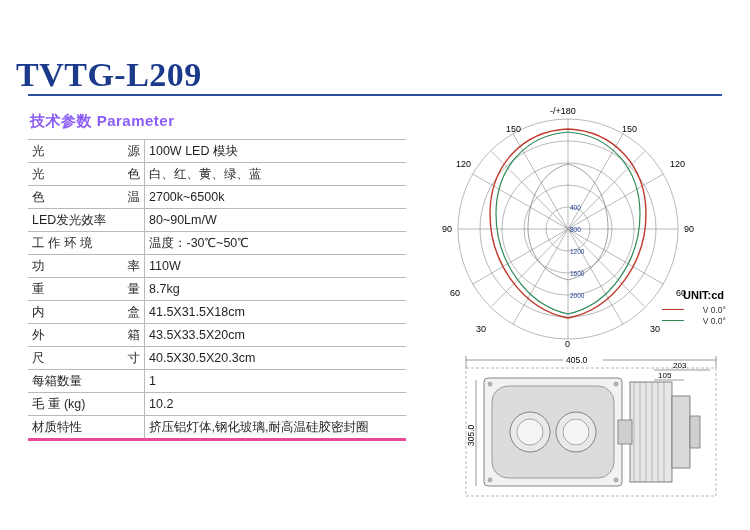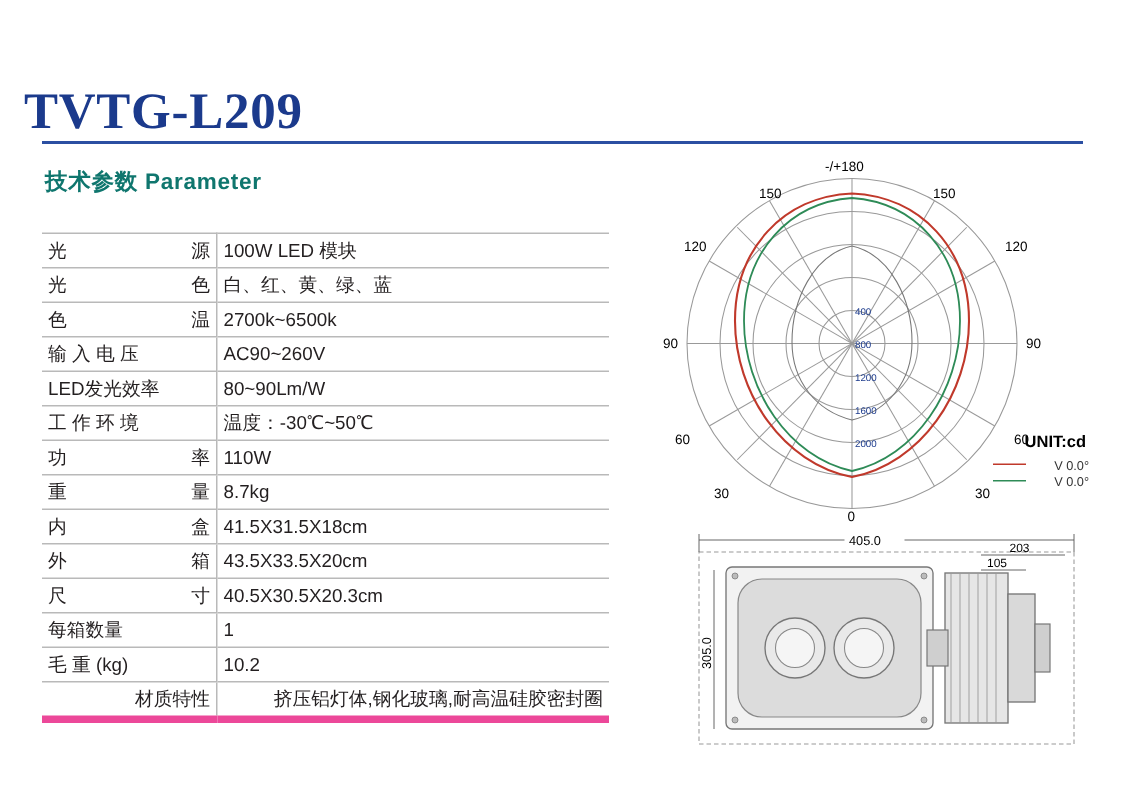--- a/index.html
+++ b/index.html
@@ -33,37 +33,37 @@
 
   
   .left{
     position:absolute;
     left:28px; top:112px;
     width:380px;
   }
   .param-heading{
     font-size:15px;
     font-weight:bold;
-    color:#0f766e;
-    margin:0 0 24px 2px;
+    color:#8b5cf6;
+    margin:0 0 8px 2px;
     letter-spacing:0.5px;
   }
   table.spec{
     border-collapse:collapse;
     width:378px;
     font-size:12.5px;
   }
   table.spec tr{ height:22px; }
   table.spec td{
     border-top:1px solid #b9b9b9;
     padding:1px 4px;
     vertical-align:middle;
     line-height:20px;
   }
-  table.spec tr:last-child td{ border-bottom:5px solid #ec4899;text-align:right; }
+  table.spec tr:last-child td{ border-bottom:3px solid #ec4899; }
   td.k{
     width:108px;
     border-right:1px solid #b9b9b9;
     white-space:nowrap;
     padding-left:6px;
     padding-right:6px;
   }
   td.v{ padding-left:8px; }
   .k-inner{
     display:flex;
@@ -141,26 +141,20 @@
             <td class="v">白、红、黄、绿、蓝</td>
           </tr>
           <tr>
             <td class="k">
               <span class="k-inner">
                 <span>色</span>
                 <span>温</span>
               </span>
             </td>
             <td class="v">2700k~6500k</td>
-          </tr>
-          <tr>
-            <td class="k">
-              <span class="k-plain">输 入 电 压</span>
-            </td>
-            <td class="v">AC90~260V</td>
           </tr>
           <tr>
             <td class="k">
               <span class="k-plain">LED发光效率</span>
             </td>
             <td class="v">80~90Lm/W</td>
           </tr>
           <tr>
             <td class="k">
               <span class="k-plain">工 作 环 境</span>

